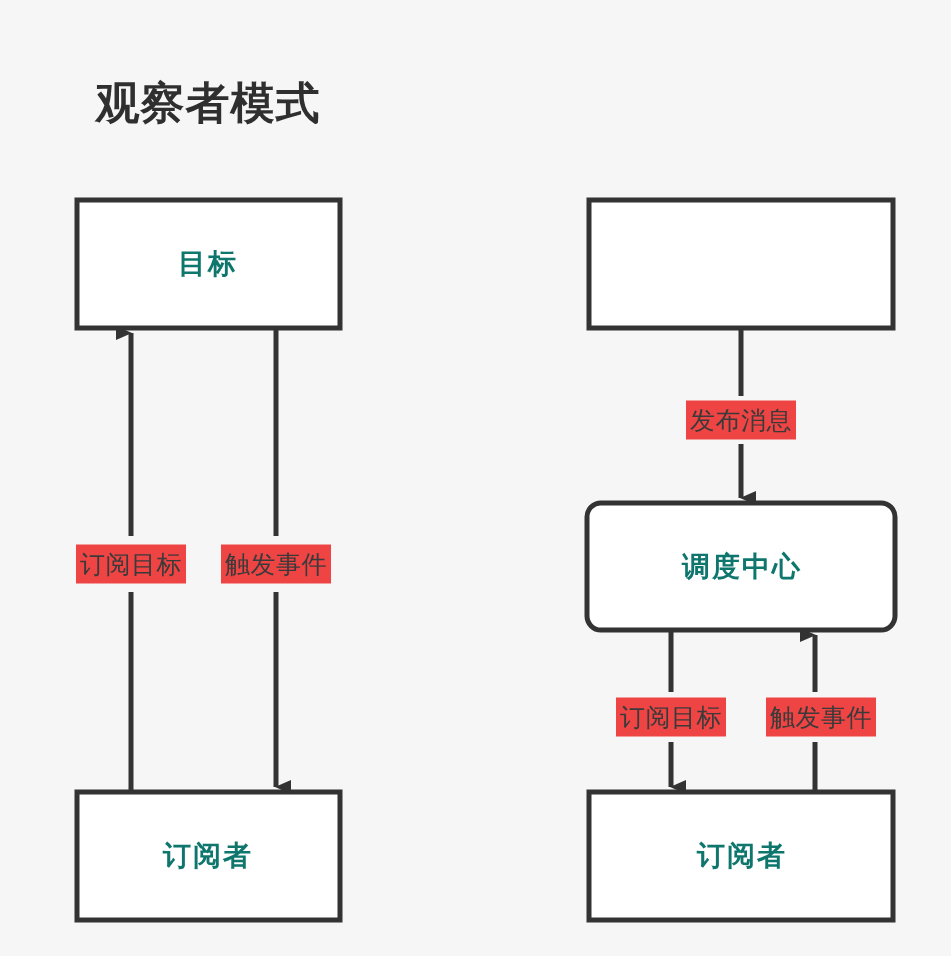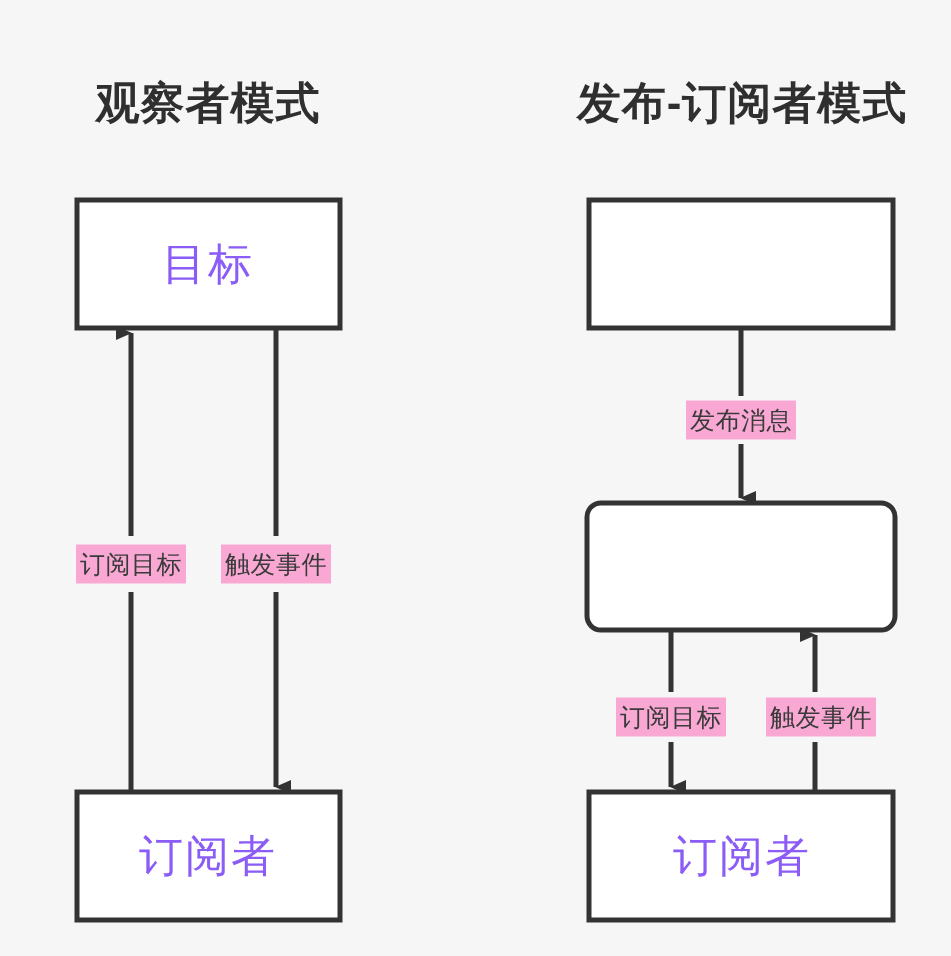--- a/index.html
+++ b/index.html
@@ -22,34 +22,34 @@
     white-space:nowrap;
     transform:translateX(-50%);
     text-align:center;
   }
   #title-left{left:193px;top:74px;}
   #title-right{left:727px;top:74px;}
 
   .node-label{
     position:absolute;
     transform:translate(-50%,-50%);
-    font-size:44px;
-    font-weight:normal;
-    color:#8b5cf6;
+    font-size:28px;
+    font-weight:bold;
+    color:#0f766e;
     white-space:nowrap;
     letter-spacing:2px;
   }
 
   .edge-label{
     position:absolute;
     transform:translate(-50%,-50%);
     font-size:25px;
     color:#3a3a3a;
     white-space:nowrap;
-    background:#f9a8d4;
+    background:#ef4444;
     padding:3px 4px;
     letter-spacing:0.5px;
   }
 
   .watermark{
     position:absolute;
     right:16px;
     bottom:12px;
     font-size:17px;
     color:#c9c9c9;
@@ -98,28 +98,28 @@
 
       <line x1="656" y1="630" x2="656" y2="692" stroke="#333333" stroke-width="5"></line>
       <line x1="656" y1="742" x2="656" y2="787" stroke="#333333" stroke-width="5" marker-end="url(#arrow-down)"></line>
 
       <line x1="800" y1="792" x2="800" y2="742" stroke="#333333" stroke-width="5"></line>
       <line x1="800" y1="692" x2="800" y2="635" stroke="#333333" stroke-width="5" marker-end="url(#arrow-up)"></line>
     </g>
   </svg>
 
   <div class="title" id="title-left">观察者模式</div>
-  <div class="title" id="title-right">发布-订阅者模式</div>
 
   <div class="node-label" style="left:193px;top:264px;">目标</div>
   <div class="node-label" style="left:193px;top:856px;">订阅者</div>
 
   <div class="edge-label" style="left:116px;top:564px;">订阅目标</div>
   <div class="edge-label" style="left:261px;top:564px;">触发事件</div>
 
+  <div class="node-label" style="left:727px;top:567px;">调度中心</div>
   <div class="node-label" style="left:727px;top:856px;">订阅者</div>
 
   <div class="edge-label" style="left:726px;top:420px;">发布消息</div>
   <div class="edge-label" style="left:656px;top:717px;">订阅目标</div>
   <div class="edge-label" style="left:806px;top:717px;">触发事件</div>
 
 
 </div>
 
 </body></html>

